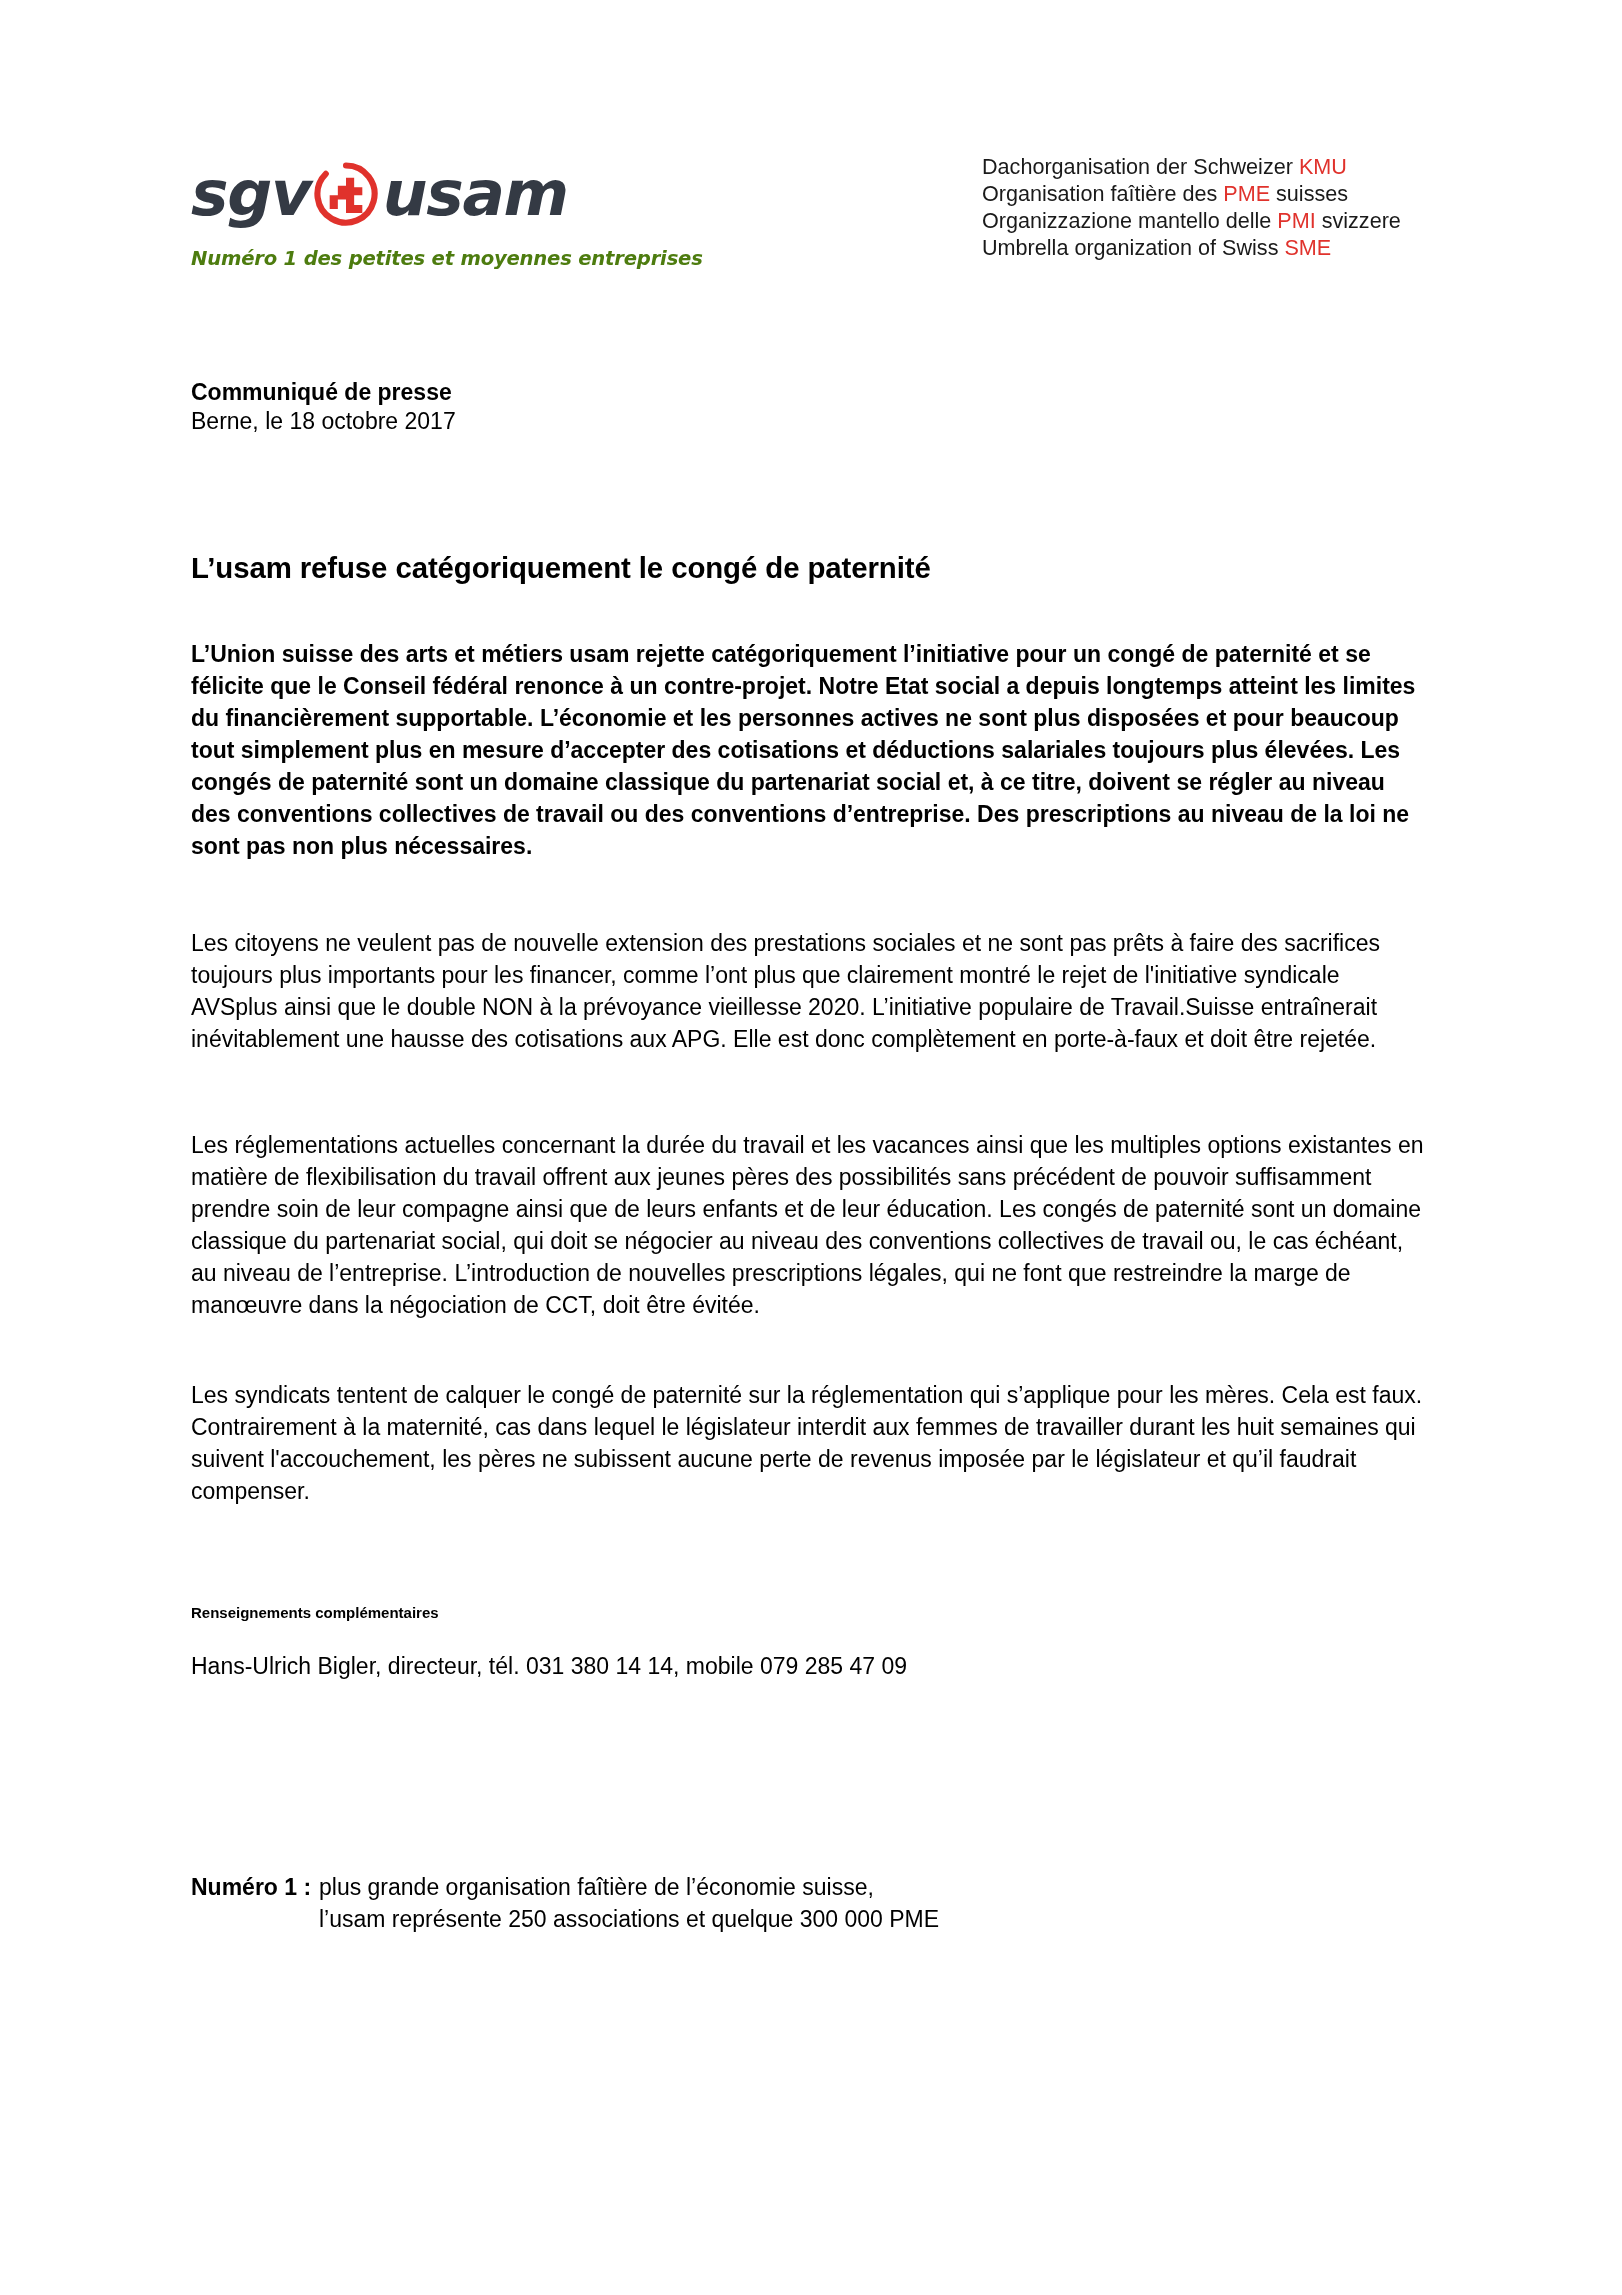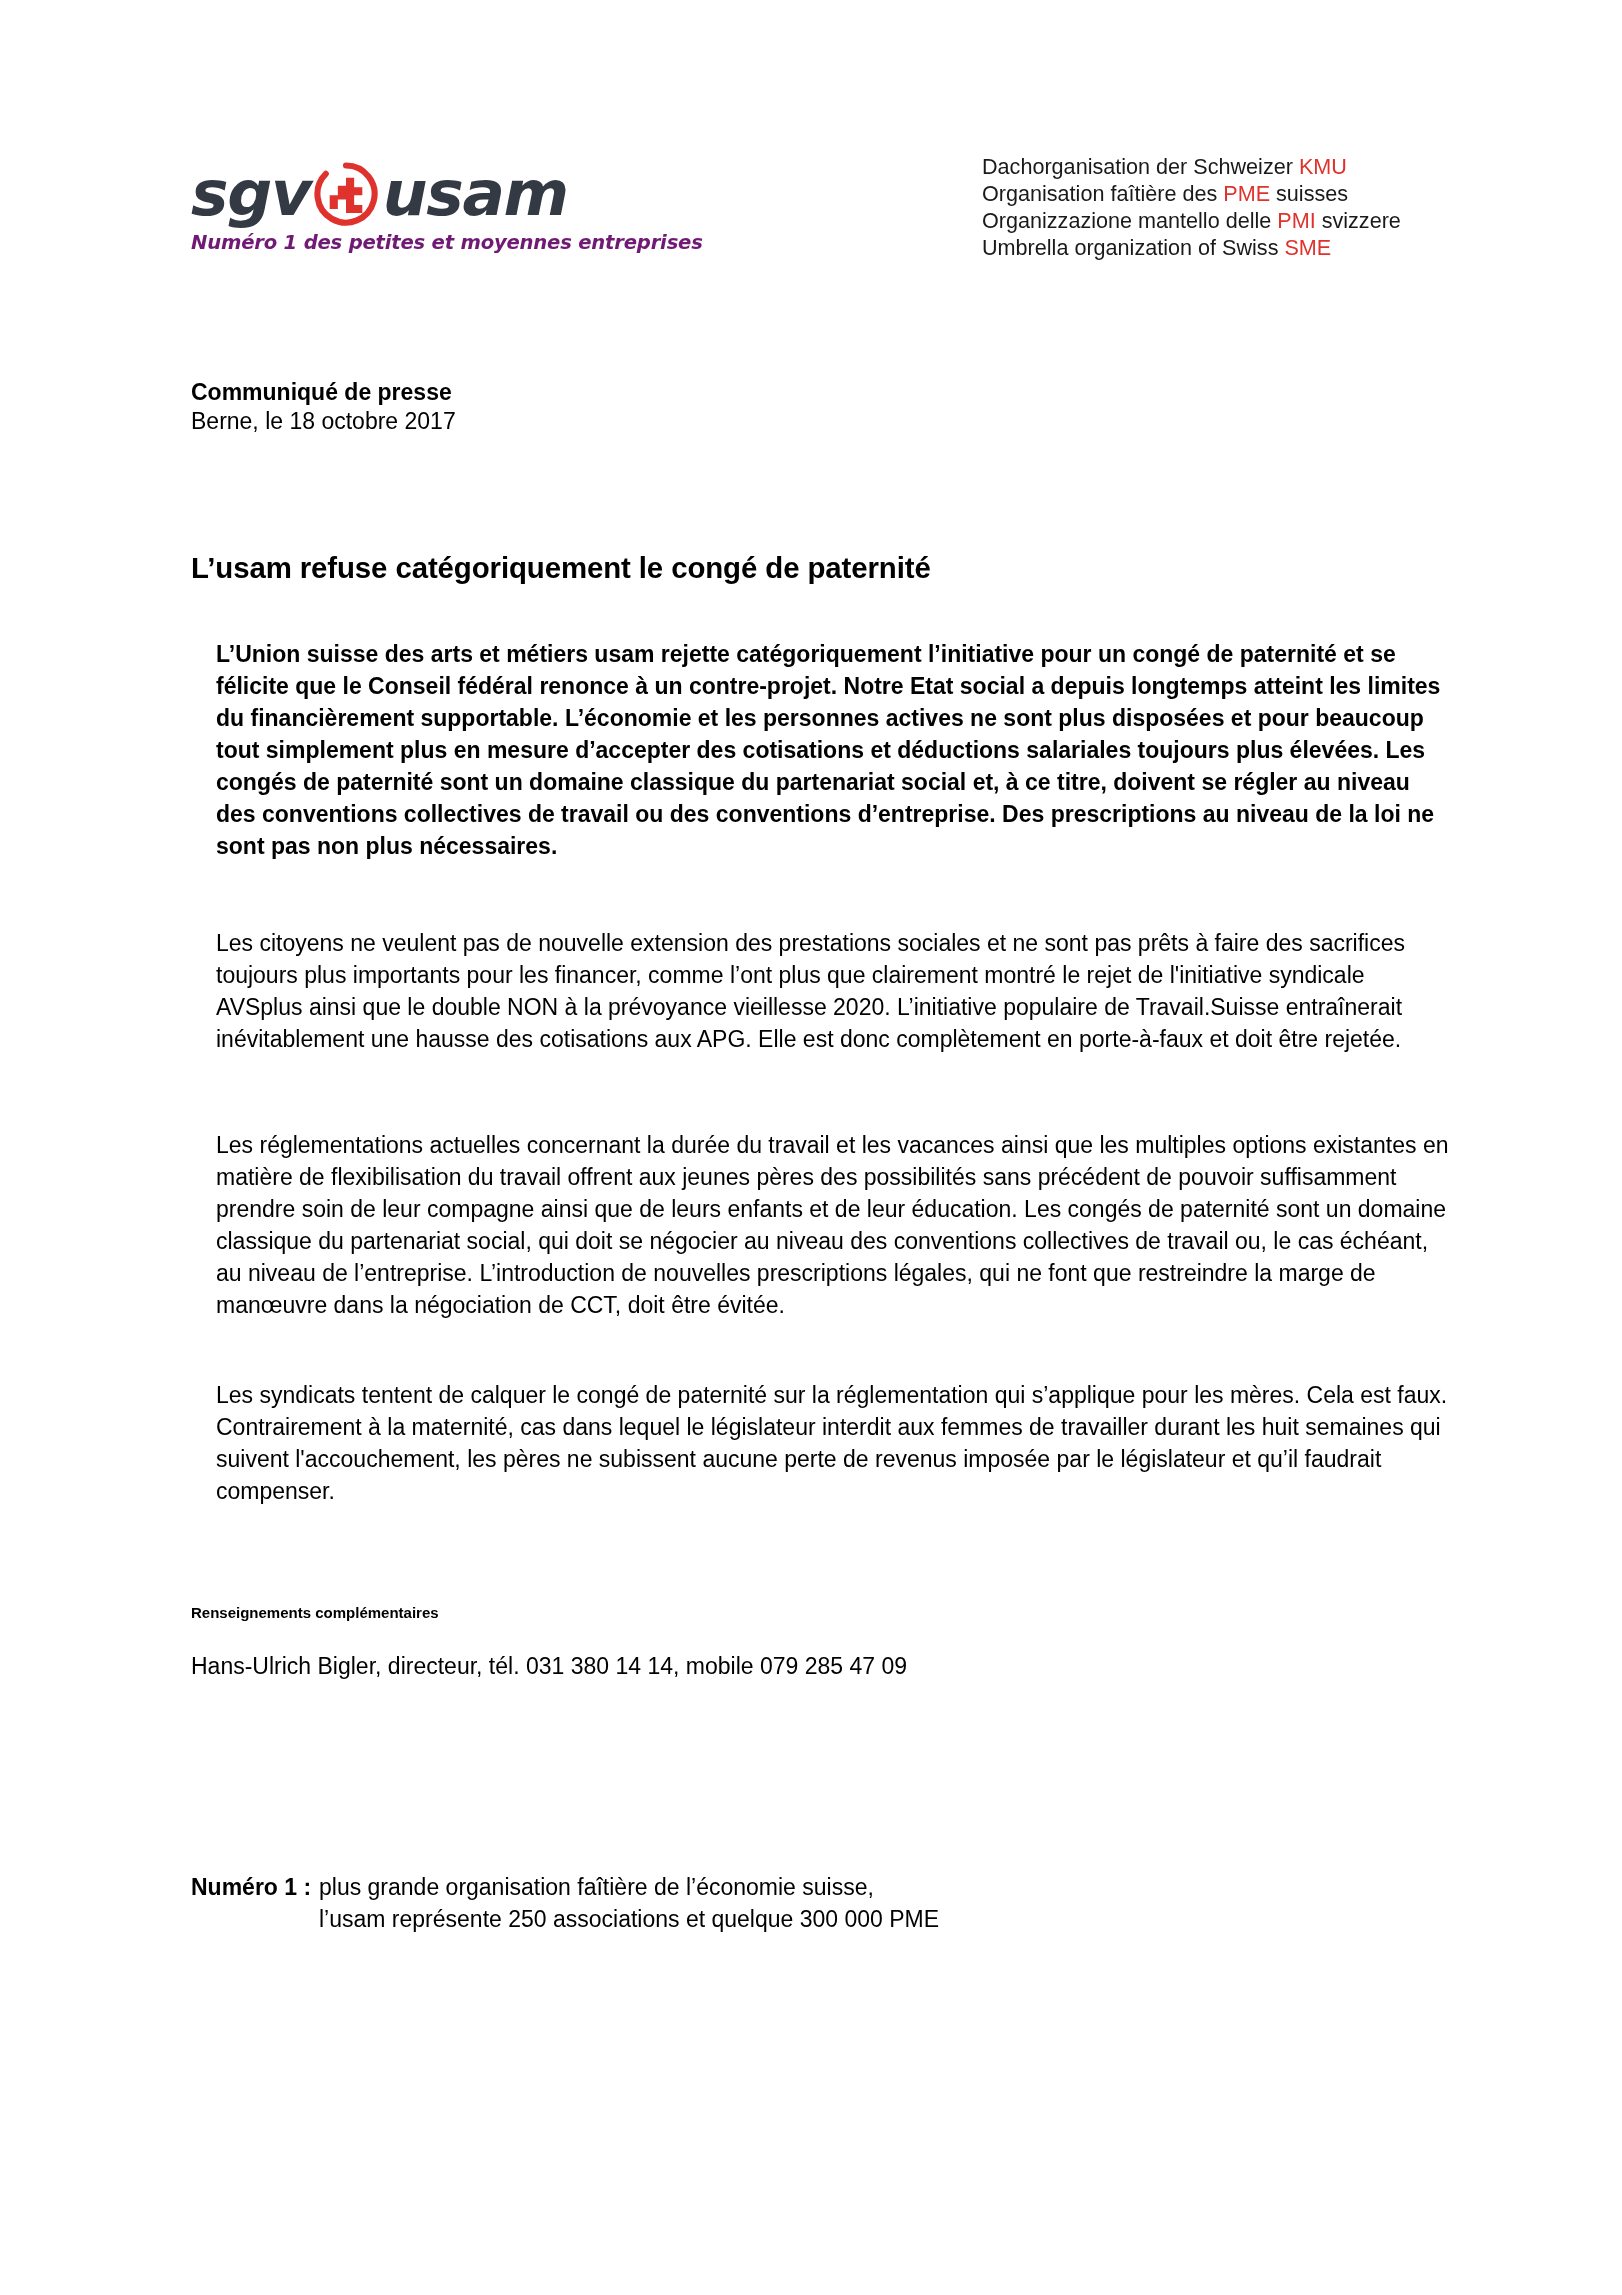--- a/index.html
+++ b/index.html
@@ -54,22 +54,22 @@
     width: 68px;
     height: 68px;
     margin: 0 2.6px 0 1.3px;
     flex: 0 0 auto;
   }
   .logo-tagline {
     font-family: "DejaVu Sans", sans-serif;
     font-style: italic;
     font-weight: 600;
     font-size: 19.6px;
-    color: #701a75;
-    margin-top: 1px;
+    color: #4d7c0f;
+    margin-top: 17px;
     letter-spacing: -0.2px;
     white-space: nowrap;
   }
 
   .org-lines {
     position: absolute;
     left: 982px;
     top: 153px;
     font-size: 21.6px;
     line-height: 27px;
@@ -104,21 +104,20 @@
     white-space: nowrap;
   }
 
   .para {
     position: absolute;
     left: 0;
     width: 1237px;
     font-size: 23px;
     line-height: 32px;
     text-align: left;
-    margin-left: 25px;
   }
   .para.lead { font-weight: 700; }
 
   .p-lead   { top: 615px; }
   .p-two    { top: 904px; }
   .p-three  { top: 1106px; }
   .p-four   { top: 1356px; }
 
   .contact-head {
     position: absolute;

